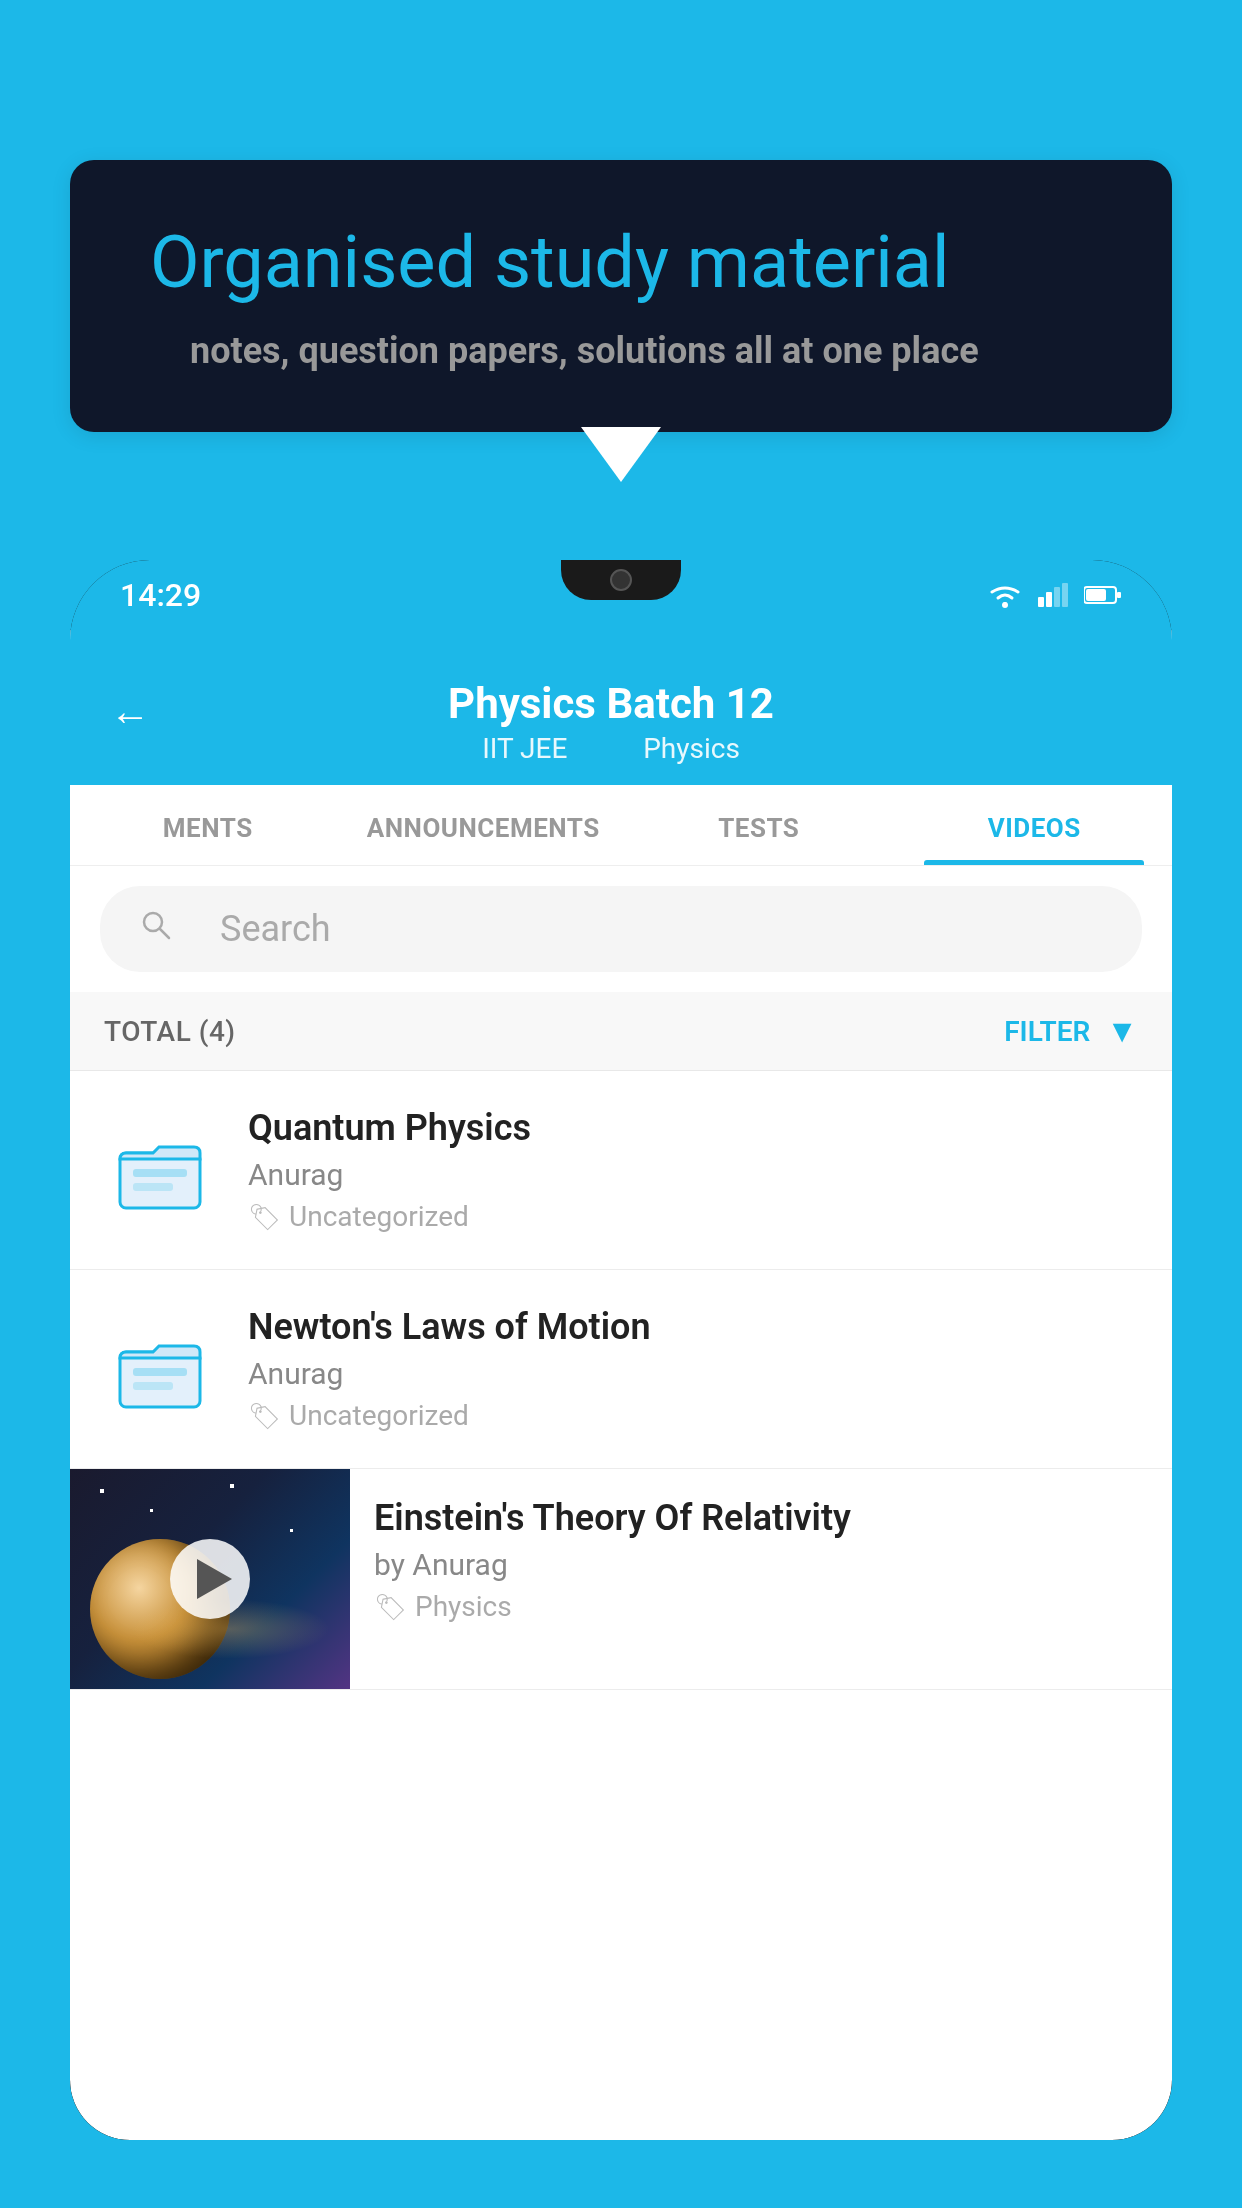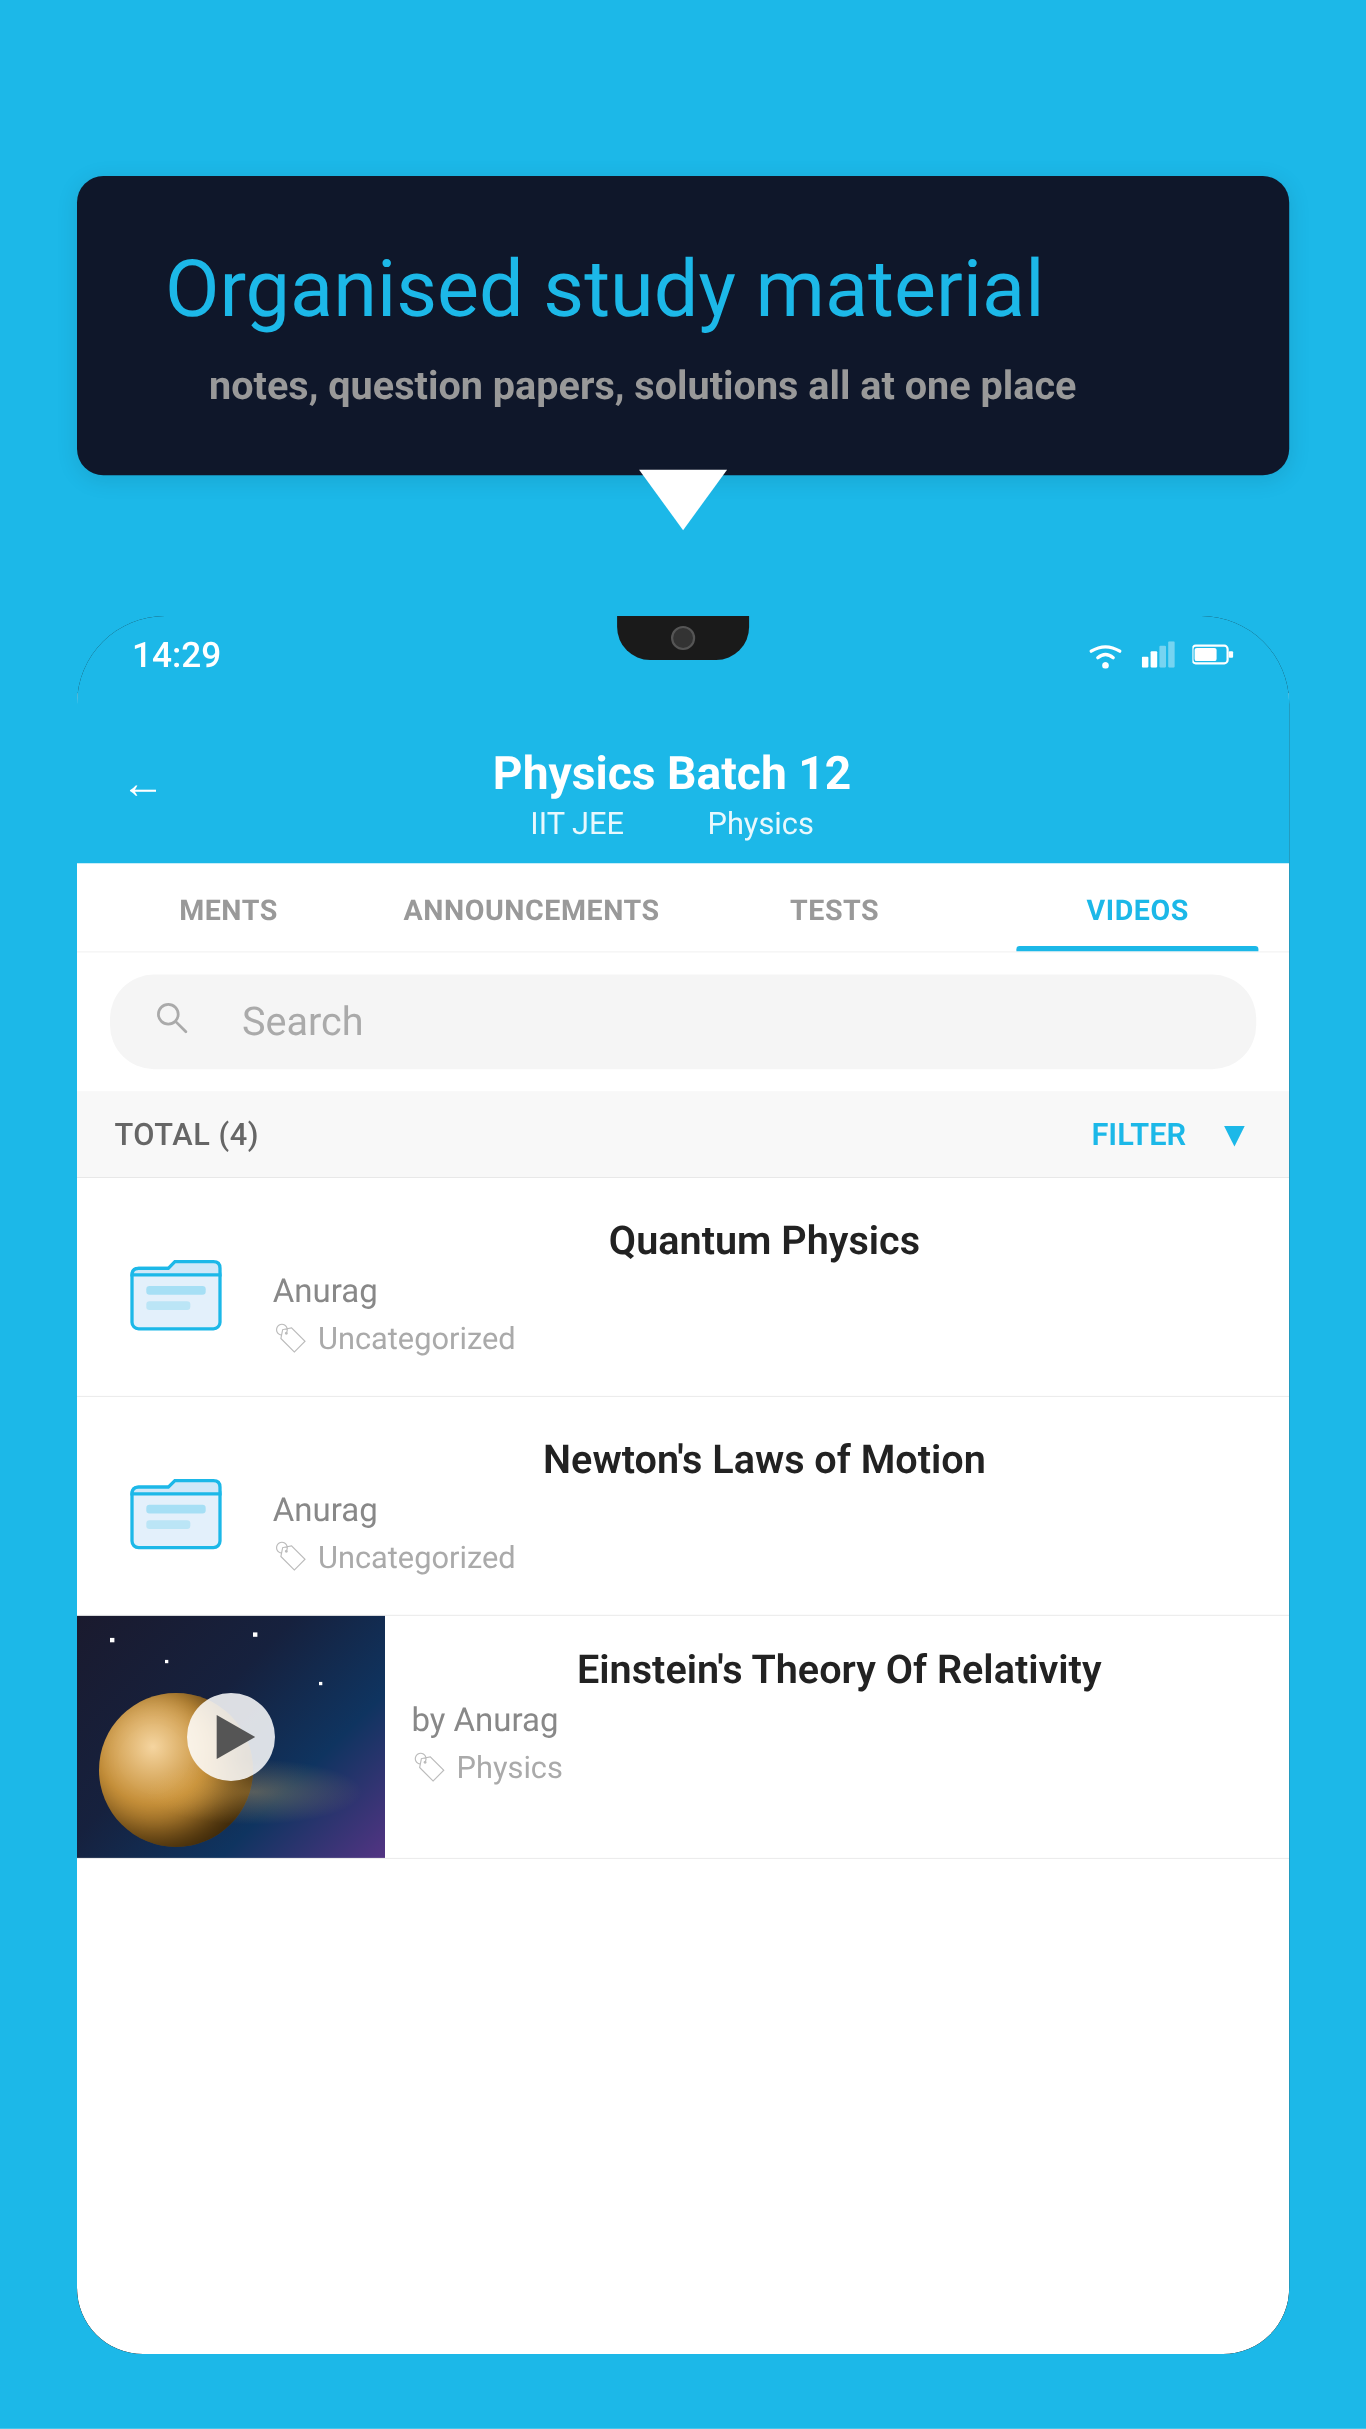--- a/index.html
+++ b/index.html
@@ -235,21 +235,21 @@
       font-weight: 500;
       letter-spacing: 0.5px;
     }
 
     .filter-btn {
       color: #1cb8e8;
       font-size: 28px;
       font-weight: 600;
       display: flex;
       align-items: center;
-      gap: 28px;
+      gap: 16px;
       cursor: pointer;
     }
 
     .filter-icon {
       color: #1cb8e8;
       font-size: 32px;
     }
 
     
     .video-list {
@@ -281,21 +281,20 @@
 
     .video-info {
       flex: 1;
     }
 
     .video-title {
       color: #222;
       font-size: 36px;
       font-weight: 600;
       margin-bottom: 8px;
-      text-align: center;
     }
 
     .video-author {
       color: #888;
       font-size: 30px;
       margin-bottom: 8px;
     }
 
     .video-tag {
       display: flex;

